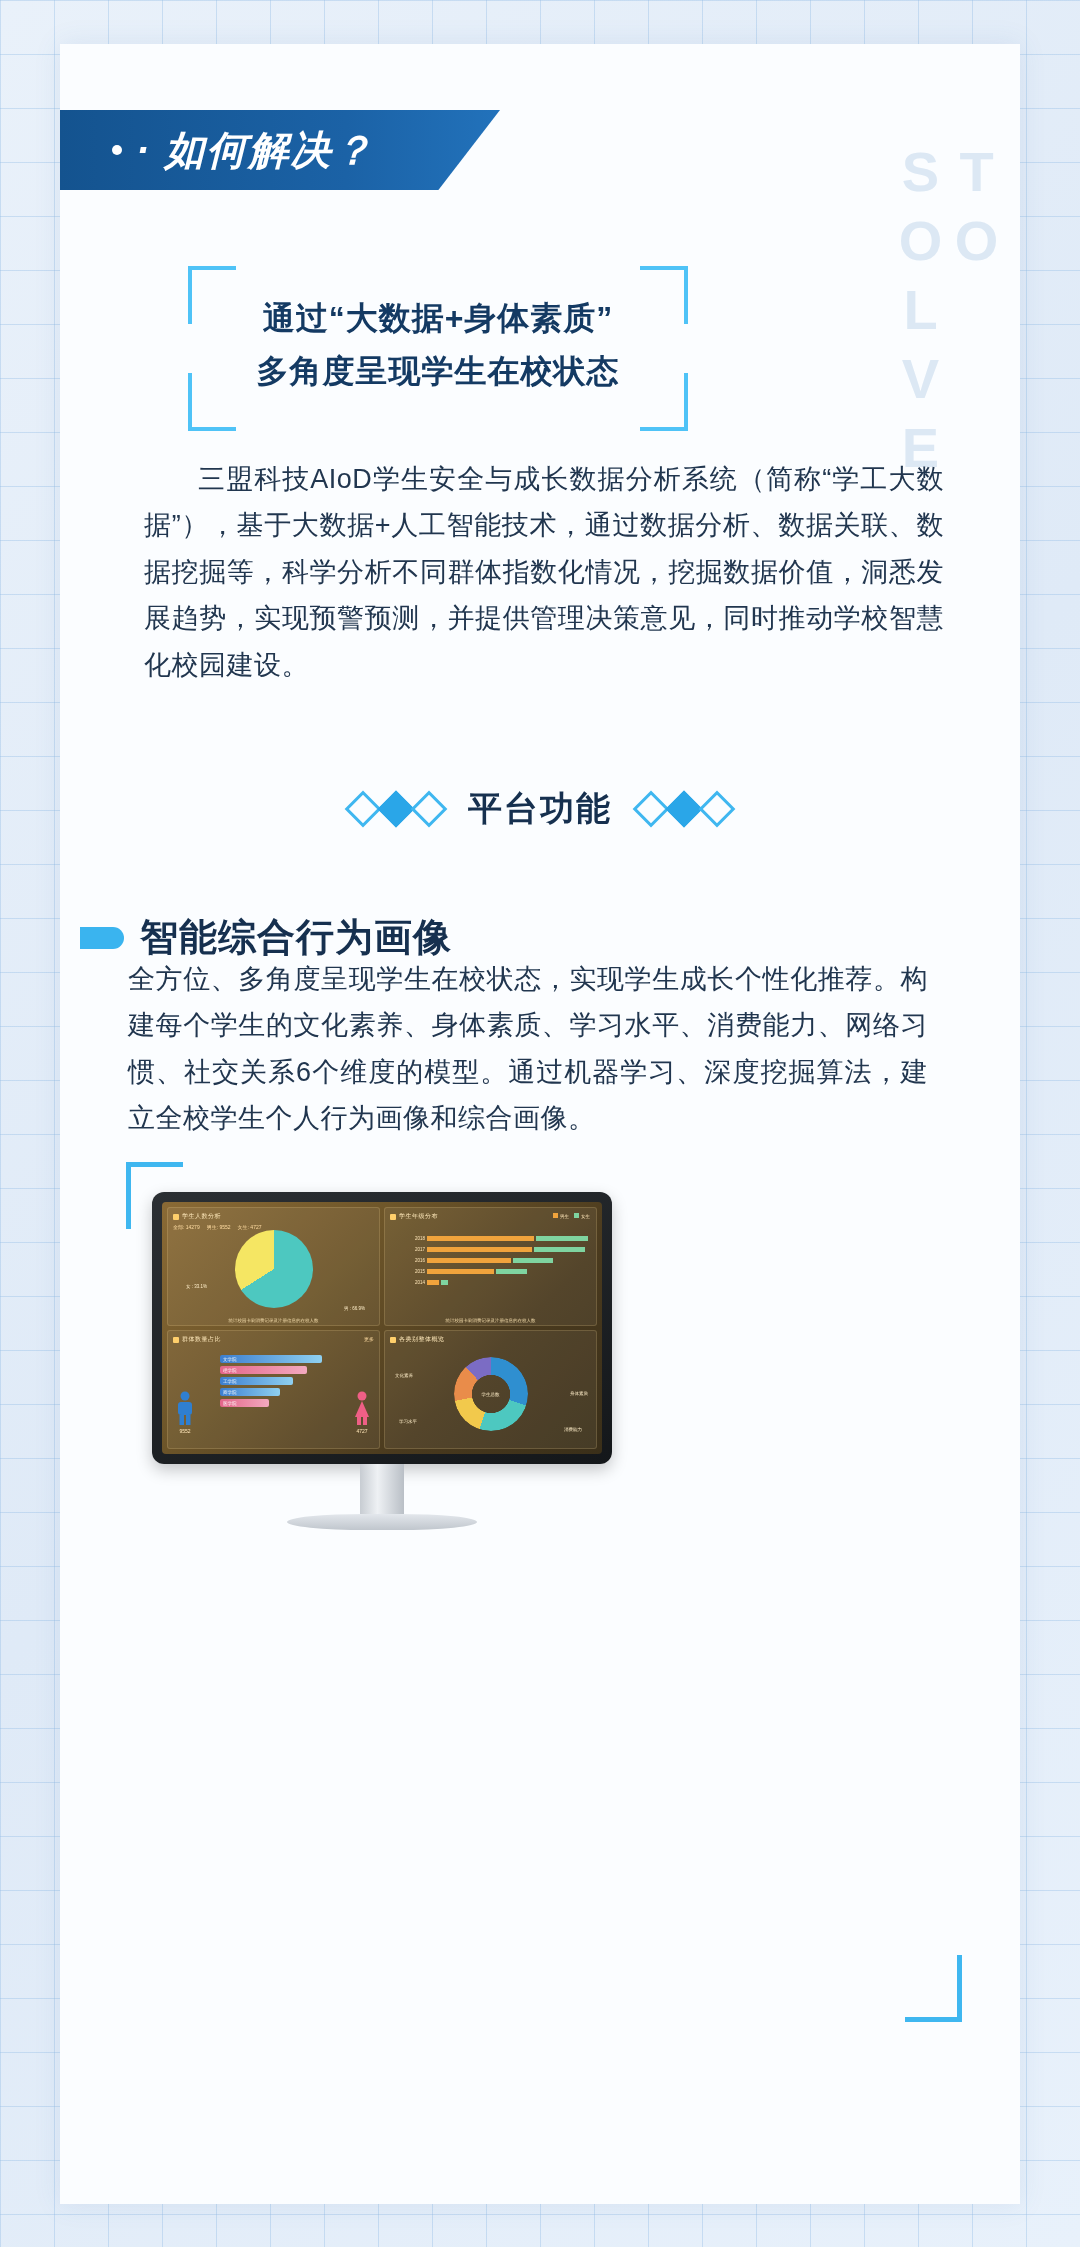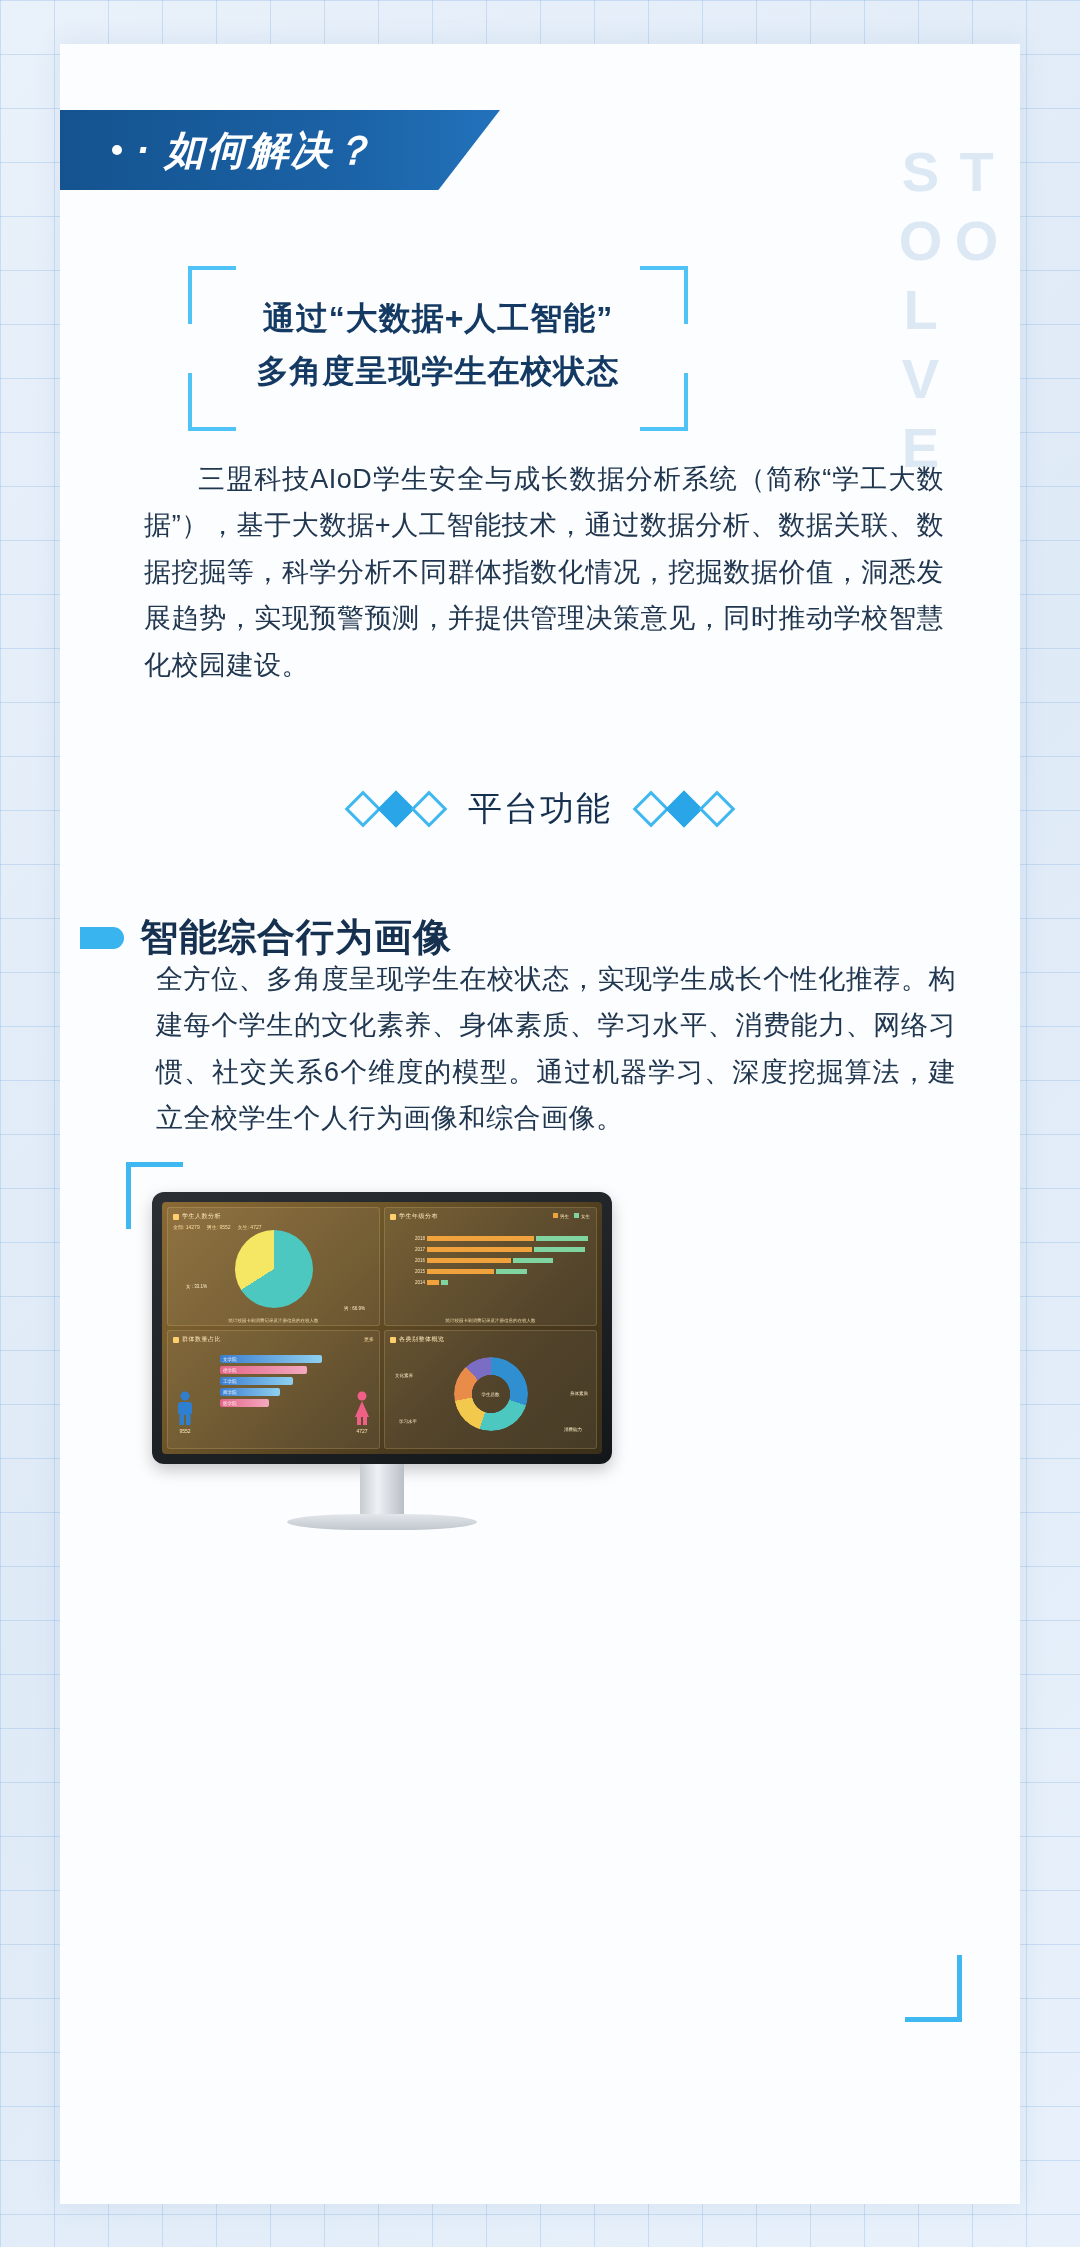--- a/index.html
+++ b/index.html
@@ -141,21 +141,21 @@
     transform: rotate(45deg);
     border: 3px solid #3fb7f0;
     box-sizing: border-box;
   }
   .dia.solid {
     background: #2aa6e8;
     border-color: #2aa6e8;
   }
   .section-title-text {
     font-size: 34px;
-    font-weight: normal;
+    font-weight: bold;
     color: #16304f;
     letter-spacing: 2px;
   }
   
   .feature-head {
     position: absolute;
     left: 20px;
     top: 868px;
     display: flex;
     align-items: center;
@@ -168,21 +168,21 @@
     margin-right: 16px;
   }
   .feature-title {
     font-size: 38px;
     font-weight: bold;
     color: #16304f;
     letter-spacing: 1px;
   }
   .feature-body {
     position: absolute;
-    left: 96px;
+    left: 68px;
     top: 912px;
     width: 800px;
     font-size: 27px;
     line-height: 1.72;
     color: #21364f;
     text-align: justify;
     letter-spacing: 0.5px;
   }
   
   .corner {
@@ -394,21 +394,21 @@
       <span class="ribbon-dot"></span>
       <span class="ribbon-text">· 如何解决？</span>
     </div>
 
     <div class="slogan-wrap">
       <span class="bracket tl"></span>
       <span class="bracket tr"></span>
       <span class="bracket bl"></span>
       <span class="bracket br"></span>
       <div class="slogan">
-        <div>通过“大数据+人工智能”</div>
+        <div>通过“大数据+身体素质”</div>
         <div>多角度呈现学生在校状态</div>
       </div>
     </div>
 
     <div class="para">三盟科技AIoD学生安全与成长数据分析系统（简称“学工大数据”），基于大数据+人工智能技术，通过数据分析、数据关联、数据挖掘等，科学分析不同群体指数化情况，挖掘数据价值，洞悉发展趋势，实现预警预测，并提供管理决策意见，同时推动学校智慧化校园建设。</div>
 
     <div class="section-title">
       <span class="diamonds">
         <span class="dia"></span>
         <span class="dia solid"></span>

